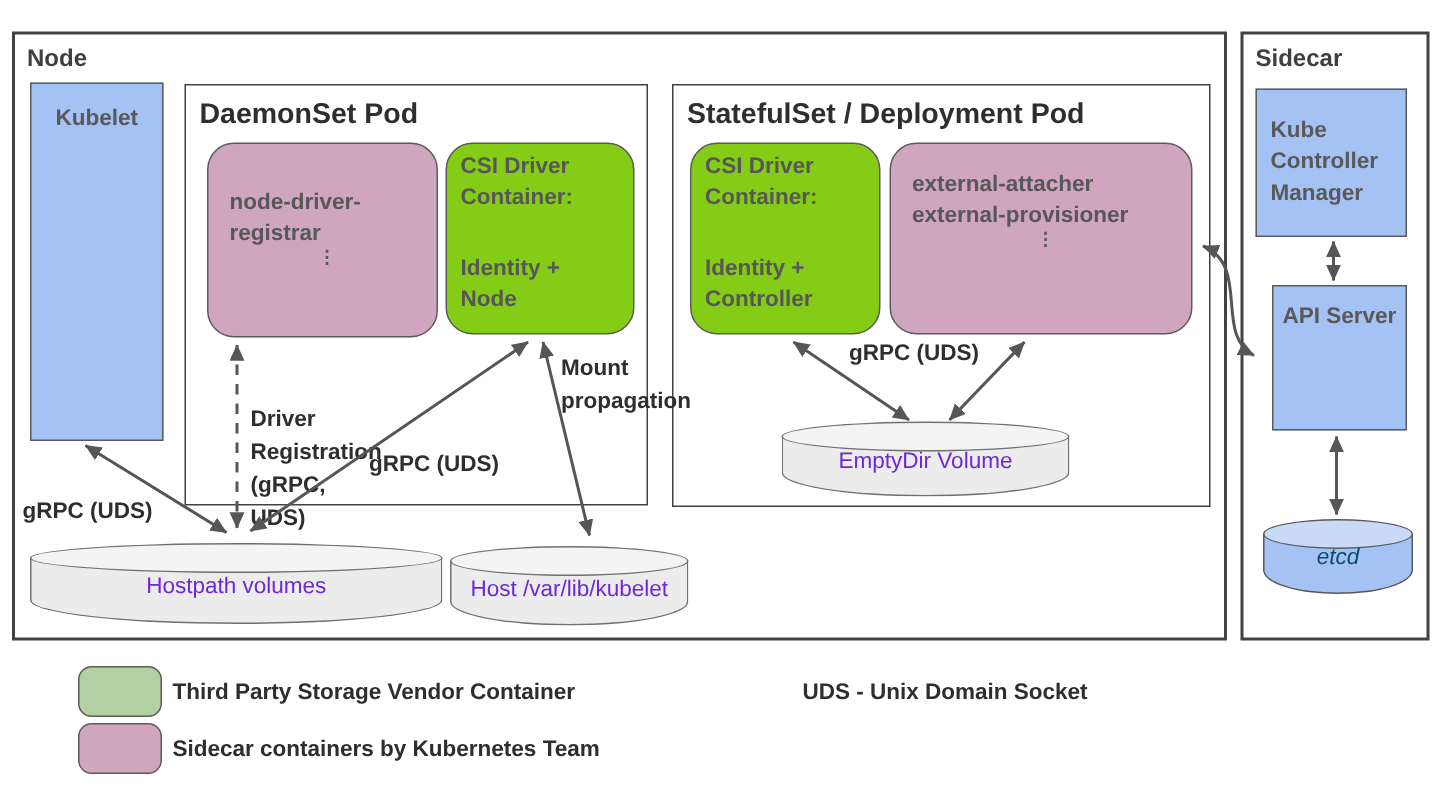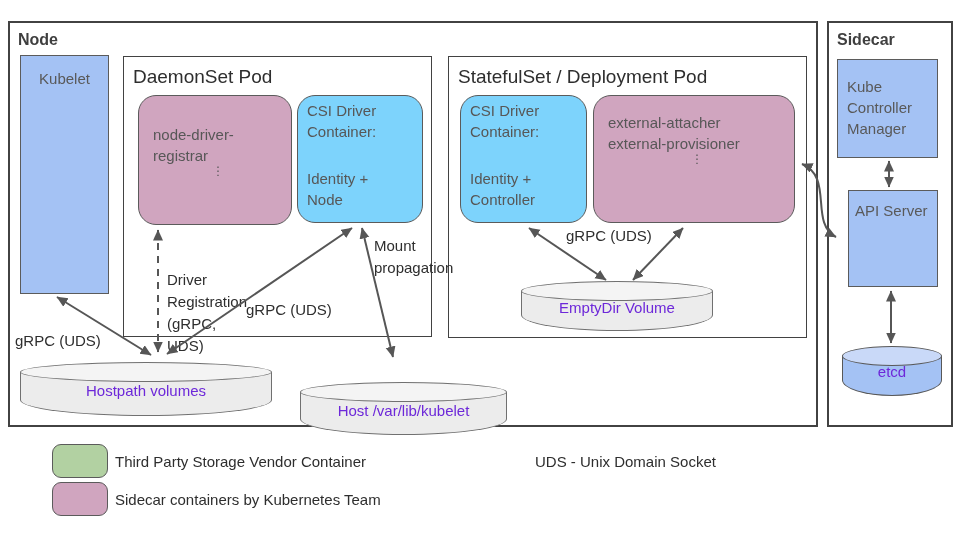--- a/index.html
+++ b/index.html
@@ -1,43 +1,43 @@
 <!DOCTYPE html>
 <html><head>
 <meta charset="utf-8">
 <style>
   html,body{margin:0;padding:0;background:#ffffff;}
   .canvas{
     position:relative; width:960px; height:540px; background:#ffffff; overflow:hidden;
     font-family:"Liberation Sans", sans-serif; font-size:15px; color:#3c3c3c;
   }
-  .abs{position:absolute; box-sizing:border-box;}
+  .abs{position:absolute; box-sizing:border-box;font-weight:bold;}
   .outer-box{border:2px solid #424242; background:#ffffff;}
   .pod-box{border:1.5px solid #424242; background:#ffffff;}
   .section-title{font-weight:bold; font-size:16px; color:#3f3f3f;}
   .pod-title{font-size:19px; color:#2e2e2e;}
   .round-box{border:1.5px solid #5b5b5b; border-radius:18px; line-height:21px; color:#575757;}
-  .round-box.green{background:#7dd3fc;}
+  .round-box.green{background:#84cc16;}
   .round-box.pink{background:#d0a5bf;}
   .blue-box{background:#a4c2f4; border:1.5px solid #5b5b5b; color:#595959; line-height:21px;}
   .gap26{height:26px;}
   .more-dots{text-align:center; font-size:12px; line-height:10px; color:#575757;}
   .arrow-label{color:#2e2e2e; line-height:22px;}
   .pre{white-space:pre-line;}
   
   .cylinder{position:absolute;}
   .cyl-top{position:absolute; left:0; right:0; top:0; height:20px; border:1.6px solid #707070;
     border-radius:50%; background:#f4f4f4; box-sizing:border-box;}
   .cyl-body{position:absolute; left:0; right:0; top:10px; bottom:0; background:#ececec;
     border:1.6px solid #707070; border-top:none; box-sizing:border-box;
     border-radius:0 0 50% 50% / 0 0 16px 16px;}
   .cyl-label{position:absolute; left:0; right:0; text-align:center; color:#6d28d9;}
   .cylinder.blue .cyl-top{background:#c9d9f8; border-color:#585858;}
   .cylinder.blue .cyl-body{background:#a4c2f4; border-color:#585858;}
-  .cylinder.blue .cyl-label{color:#6d28d9;}
+  .cylinder.blue .cyl-label{color:#0c4a6e;font-style:italic;}
   
   .swatch{border:1.5px solid #5b5b5b; border-radius:9px;}
   .swatch.green{background:#b2d1a2;}
   .swatch.pink{background:#d0a5bf;}
   .arrows{position:absolute; left:0; top:0; z-index:10; pointer-events:none;}
 </style>
 </head>
 <body>
 
 <div class="canvas">
@@ -84,27 +84,27 @@
   </div>
 
   <div class="abs arrow-label" style="left:566px; top:225px;">gRPC (UDS)</div>
 
   <div class="cylinder" style="left:521px; top:281px; width:192px; height:50px;">
     <div class="cyl-body"></div>
     <div class="cyl-top"></div>
     <div class="cyl-label" style="top:18px;">EmptyDir Volume</div>
   </div>
 
-  <div class="cylinder" style="left:20px; top:362px; width:252px; height:54px;">
+  <div class="cylinder" style="left:20px; top:362px; width:275px; height:54px;">
     <div class="cyl-body"></div>
     <div class="cyl-top"></div>
     <div class="cyl-label" style="top:20px;">Hostpath volumes</div>
   </div>
 
-  <div class="cylinder" style="left:300px; top:382px; width:207px; height:53px;">
+  <div class="cylinder" style="left:300px; top:364px; width:159px; height:53px;">
     <div class="cyl-body"></div>
     <div class="cyl-top"></div>
     <div class="cyl-label" style="top:20px;">Host /var/lib/kubelet</div>
   </div>
 
   <div class="abs arrow-label" style="left:15px; top:330px;">gRPC (UDS)</div>
   <div class="abs arrow-label pre" style="left:167px; top:224px; width:110px;margin-top:45px;">Driver
 Registration
 (gRPC,
 UDS)</div>

